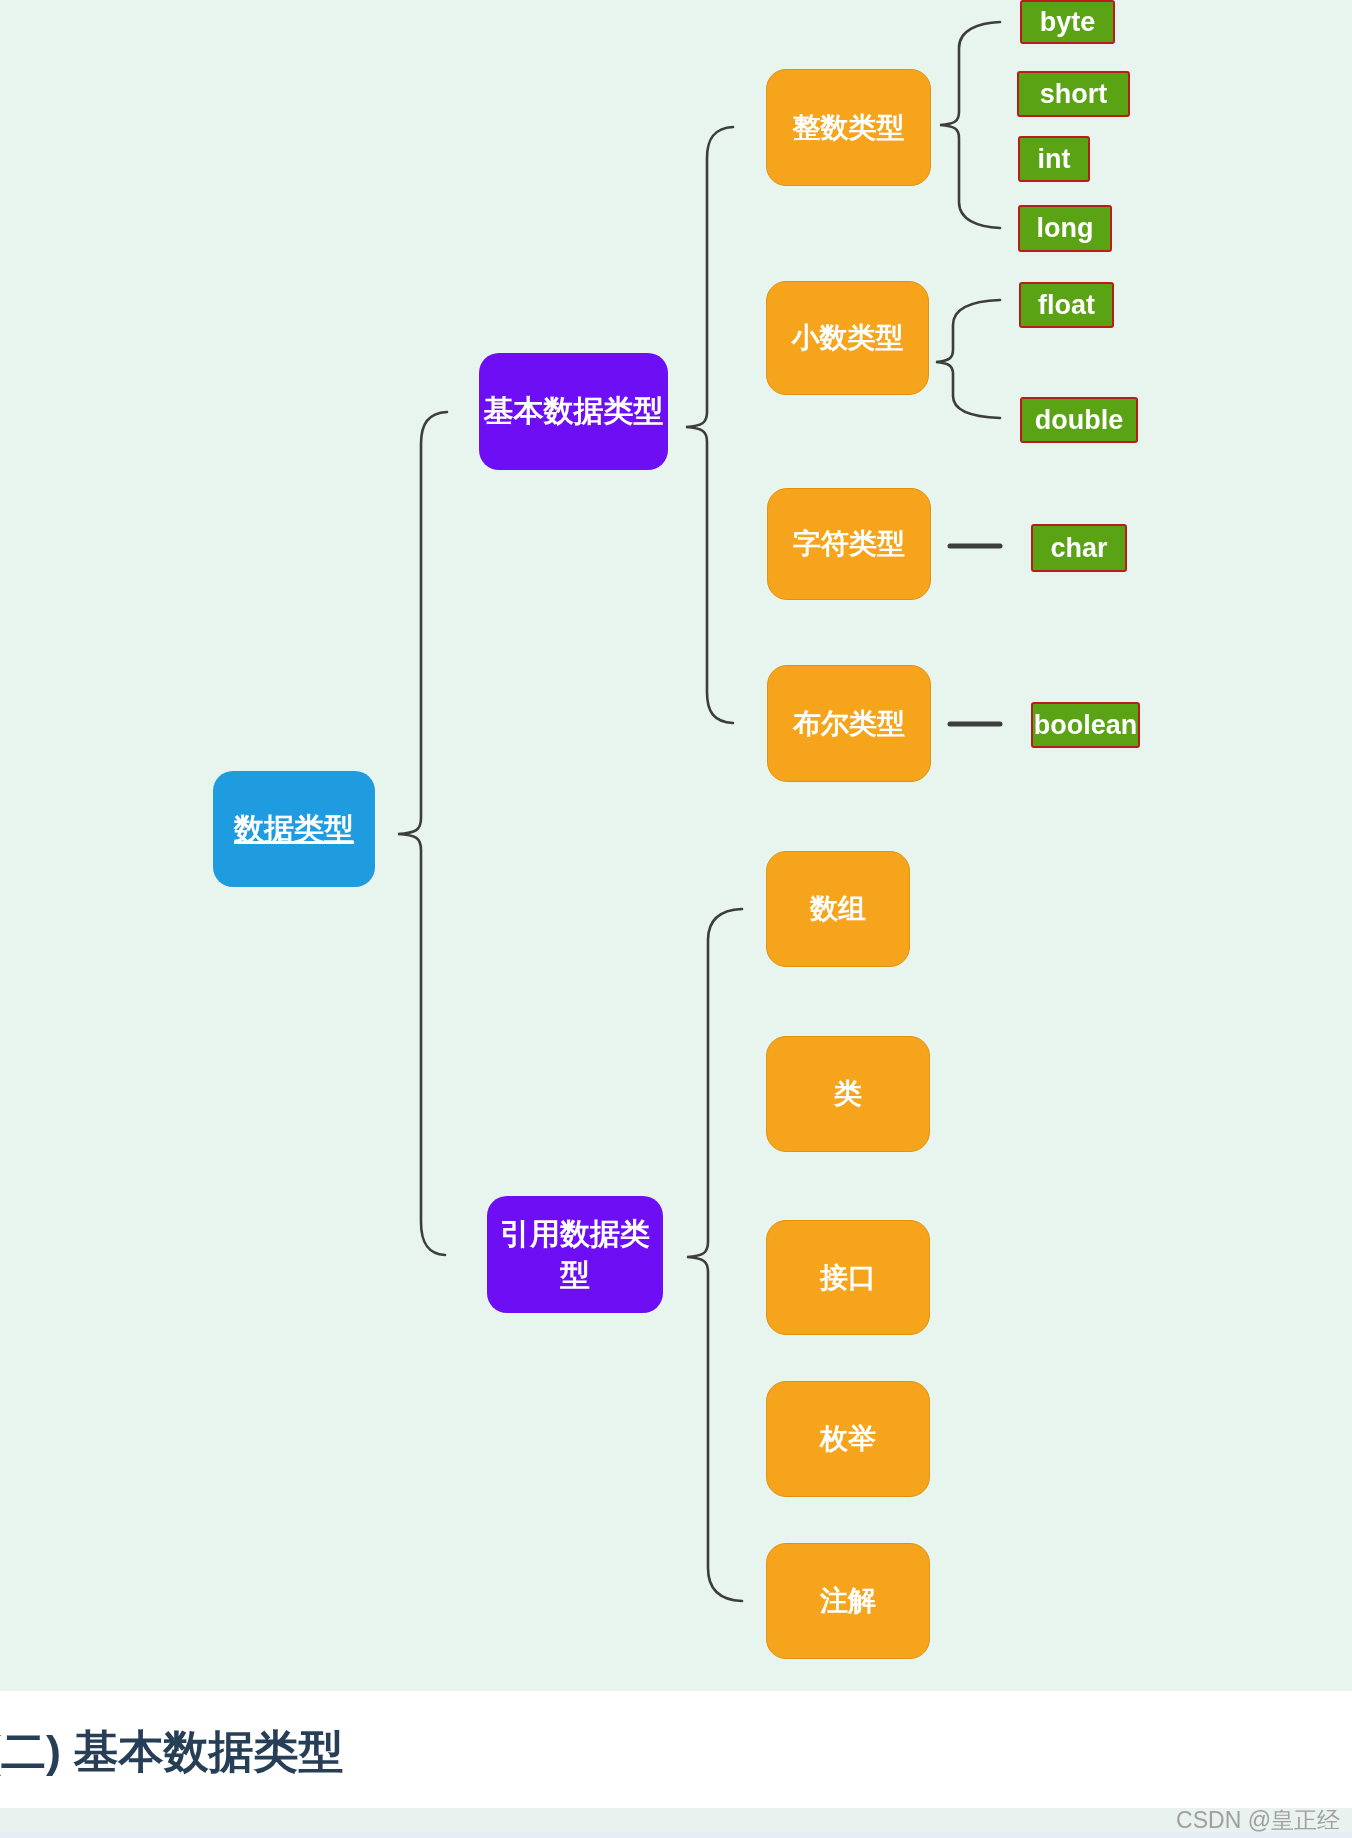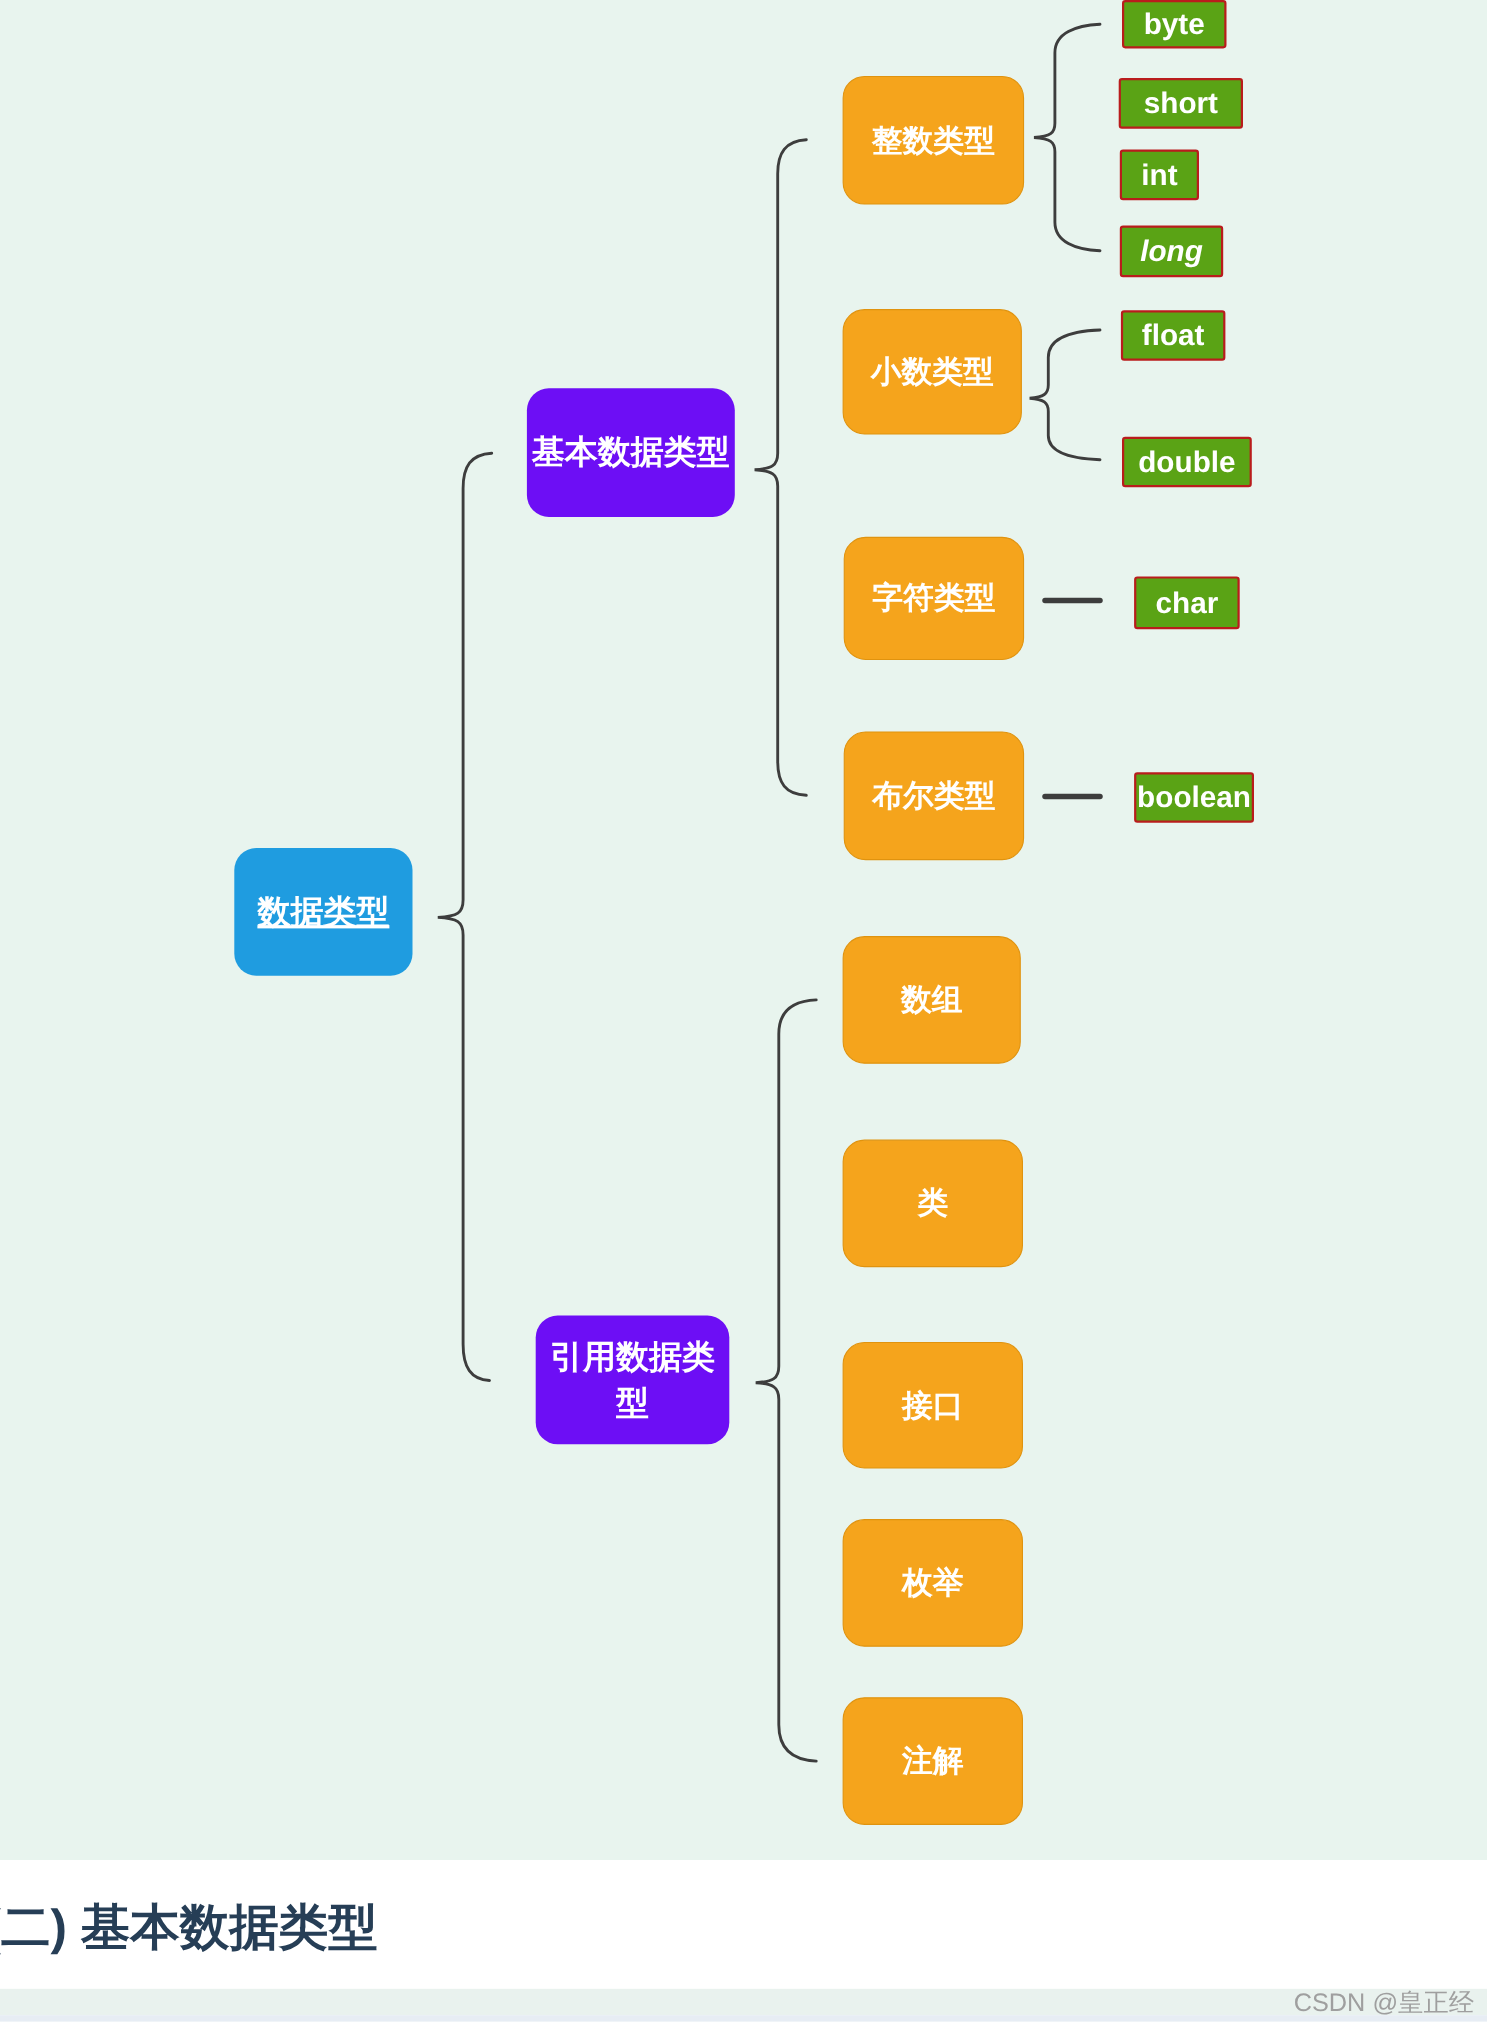--- a/index.html
+++ b/index.html
@@ -55,30 +55,30 @@
   <div class="node root" style="left:213px;top:771px;width:162px;height:116px;">数据类型</div>
 
   <div class="node branch" style="left:479px;top:353px;width:189px;height:117px;">基本数据类型</div>
   <div class="node branch" style="left:487px;top:1196px;width:176px;height:117px;">引用数据类型</div>
 
   <div class="node cat" style="left:766px;top:69px;width:165px;height:117px;">整数类型</div>
   <div class="node cat" style="left:766px;top:281px;width:163px;height:114px;">小数类型</div>
   <div class="node cat" style="left:767px;top:488px;width:164px;height:112px;">字符类型</div>
   <div class="node cat" style="left:767px;top:665px;width:164px;height:117px;">布尔类型</div>
 
-  <div class="node cat" style="left:766px;top:851px;width:162px;height:116px;">数组</div>
+  <div class="node cat" style="left:766px;top:851px;width:144px;height:116px;">数组</div>
   <div class="node cat" style="left:766px;top:1036px;width:164px;height:116px;">类</div>
   <div class="node cat" style="left:766px;top:1220px;width:164px;height:115px;">接口</div>
   <div class="node cat" style="left:766px;top:1381px;width:164px;height:116px;">枚举</div>
   <div class="node cat" style="left:766px;top:1543px;width:164px;height:116px;">注解</div>
 
   <div class="leaf" style="left:1020px;top:0px;width:95px;height:44px;">byte</div>
   <div class="leaf" style="left:1017px;top:71px;width:113px;height:46px;">short</div>
   <div class="leaf" style="left:1018px;top:136px;width:72px;height:46px;">int</div>
-  <div class="leaf" style="left:1018px;top:205px;width:94px;height:47px;font-style:italic;">long</div>
+  <div class="leaf" style="left:1018px;top:205px;width:94px;height:47px;">long</div>
   <div class="leaf" style="left:1019px;top:282px;width:95px;height:46px;">float</div>
   <div class="leaf" style="left:1020px;top:397px;width:118px;height:46px;">double</div>
   <div class="leaf" style="left:1031px;top:524px;width:96px;height:48px;">char</div>
   <div class="leaf" style="left:1031px;top:702px;width:109px;height:46px;">boolean</div>
 
   <div class="heading">(二) 基本数据类型</div>
 
   <div class="band">
     <span class="watermark">CSDN @皇正经</span>
   </div>

